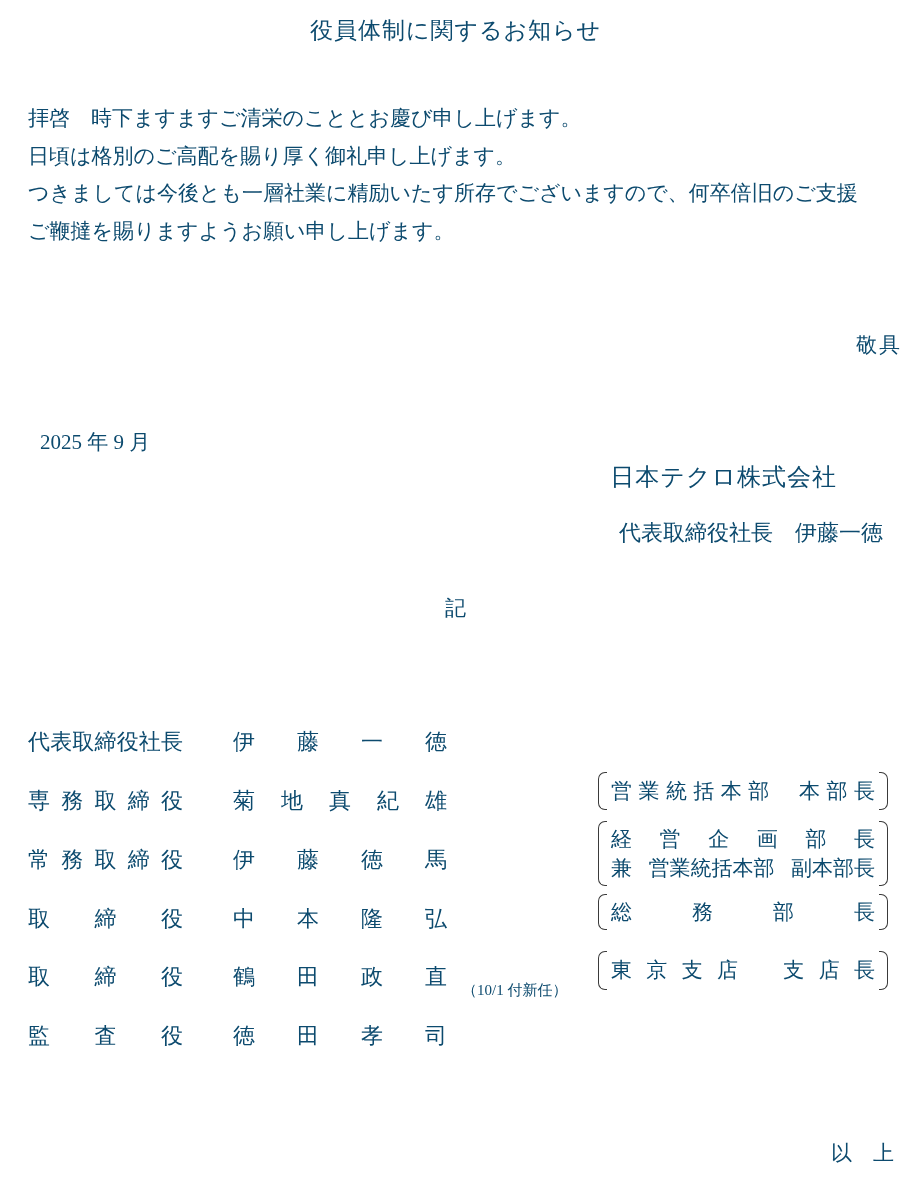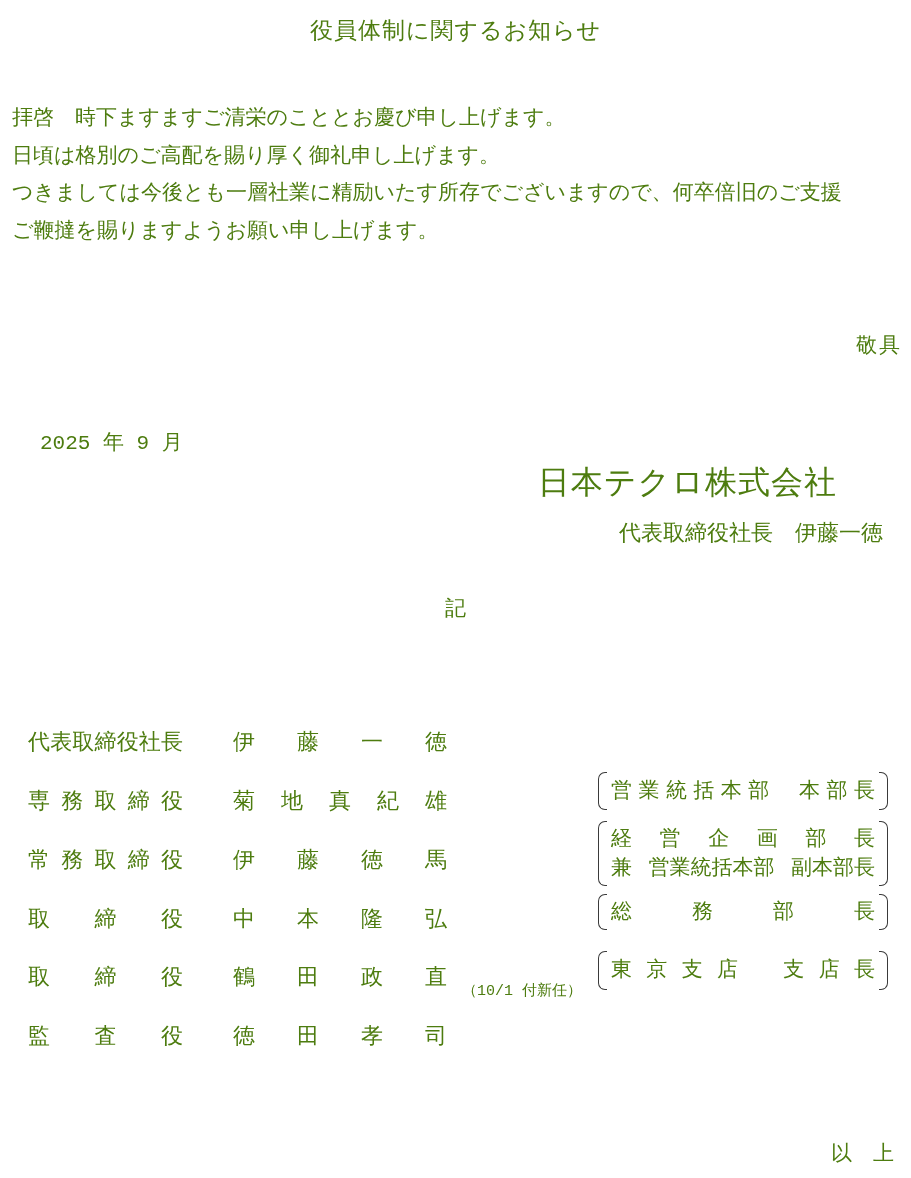--- a/index.html
+++ b/index.html
@@ -1,52 +1,52 @@
 <!DOCTYPE html>
 <html><head>
 <meta charset="utf-8">
 <style>
   html, body { margin: 0; padding: 0; background: #ffffff; }
   .page {
     position: relative;
     width: 911px;
     height: 1178px;
     background: #ffffff;
-    font-family: Liberation Mono, monospace;
-    color: #4d7c0f;
+    font-family: Liberation Serif, serif;
+    color: #0c4a6e;
     overflow: hidden;
   }
   .doc-title {
     position: absolute;
     top: 15px; left: 0; right: 0;
     text-align: center;
     font-size: 23px;
     letter-spacing: 1px;
   }
   .body-text {
     position: absolute;
-    top: 100px; left: 12px; width: 878px;
+    top: 100px; left: 28px; width: 878px;
     font-size: 21px;
     line-height: 37.5px;
   }
   .closing {
     position: absolute;
     top: 331px; right: 9px;
     font-size: 21px;
     letter-spacing: 2px;
   }
   .date-line {
     position: absolute;
     top: 428px; left: 40px;
     font-size: 21px;
   }
   .company-name {
     position: absolute;
     top: 461px; right: 74px;
-    font-size: 32px;
+    font-size: 24px;
     letter-spacing: 1px;
   }
   .rep-line {
     position: absolute;
     top: 518px; right: 28px;
     font-size: 22px;
   }
   .record-marker {
     position: absolute;
     top: 594px; left: 0; right: 0;

